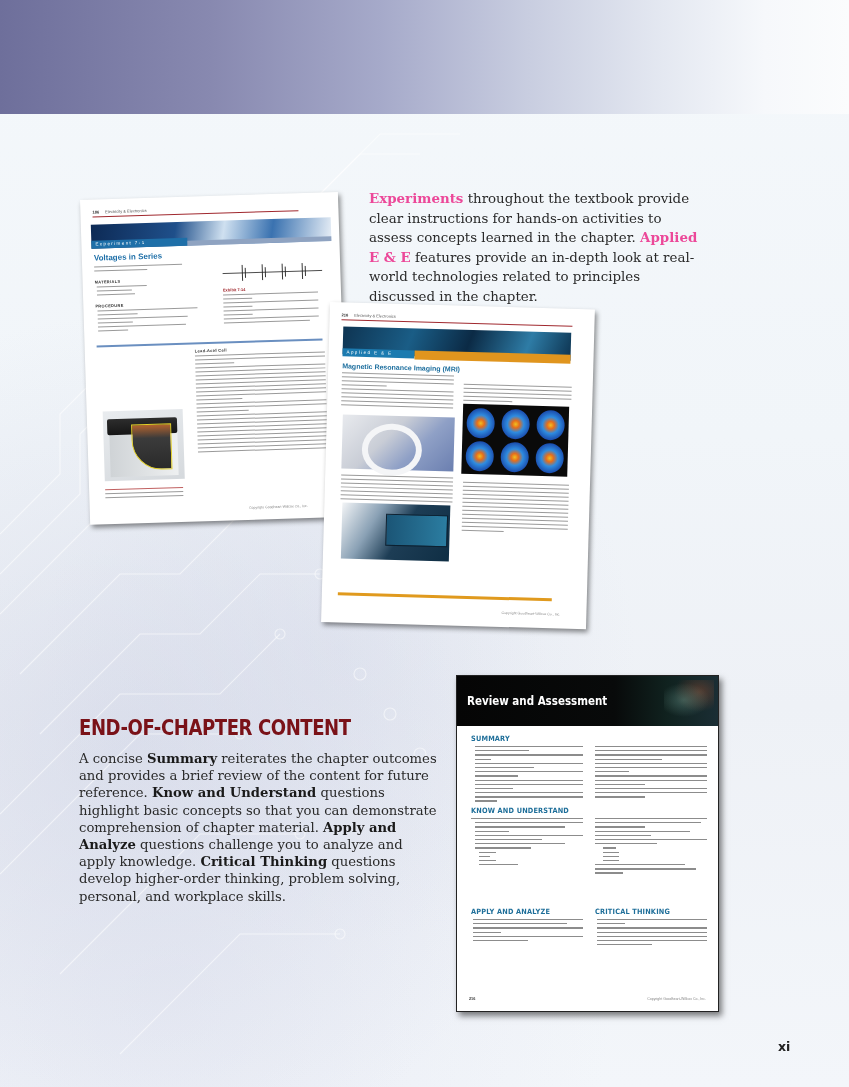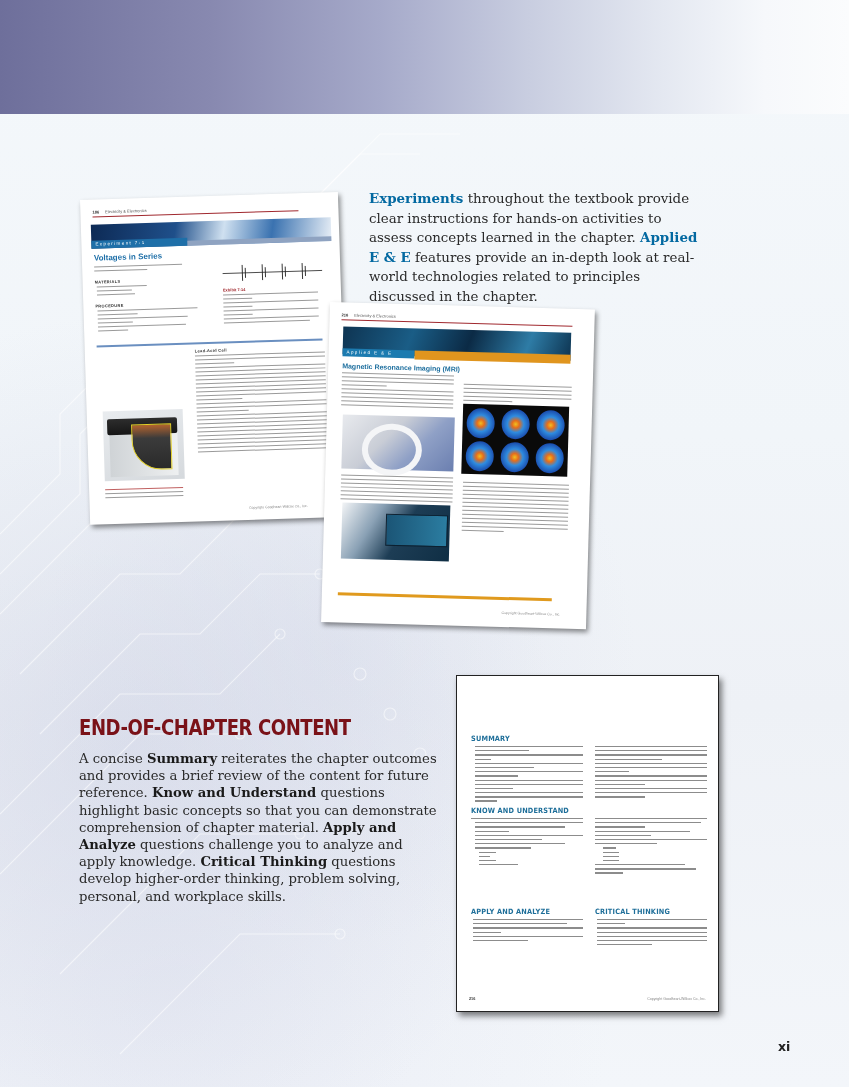--- a/index.html
+++ b/index.html
@@ -21,21 +21,21 @@
         radial-gradient(circle at 20% 90%, rgba(215,218,235,0.35) 0, rgba(215,218,235,0) 40%);
       overflow: hidden;
     }
     .circuit-bg svg { position: absolute; left: 0; top: 0; }
 
     
     .intro-text {
       position: absolute; left: 369px; top: 189px; width: 335px;
       font-size: 13.4px; line-height: 19.5px; color: #2a2a2a;
     }
-    .intro-text b { color: #0369a1; }
+    .intro-text b { color: #ec4899; }
 
     
     .page {
       position: absolute; background: #fff;
       box-shadow: 2px 3px 5px rgba(0,0,0,0.45);
       overflow: hidden;
       font-family: "Liberation Sans", sans-serif;
     }
     .page-exp {
       left: 80px; top: 200px; width: 258px; height: 325px;
@@ -340,20 +340,24 @@
   <div class="mri-orange-rule"></div>
   <div class="copyright" style="right:26px; bottom:12px;">Copyright Goodheart-Willcox Co., Inc.</div>
 </div>
 
 <h2 class="eoc-heading">END-OF-CHAPTER CONTENT</h2>
 <p class="eoc-text">
   <span>A concise </span><b>Summary</b><span> reiterates the chapter outcomes and provides a brief review of the content for future reference. </span><b>Know and Understand</b><span> questions highlight basic concepts so that you can demonstrate comprehension of chapter material. </span><b>Apply and Analyze</b><span> questions challenge you to analyze and apply knowledge. </span><b>Critical Thinking</b><span> questions develop higher-order thinking, problem solving, personal, and workplace skills.</span>
 </p>
 
 <div class="page page-review">
+  <div class="review-header">
+    <div class="swirl"></div>
+    <div class="review-title">Review and Assessment</div>
+  </div>
   <div class="rv-h" style="left:14px; top:58px;">SUMMARY</div>
   <div class="rv-lines" style="left:18px; top:70px; width:108px;">
     <i></i>
       <i style="width:50%"></i>
       <i></i>
       <i style="width:15%"></i>
       <i></i>
       <i style="width:55%"></i>
       <i></i>
       <i style="width:40%"></i>

